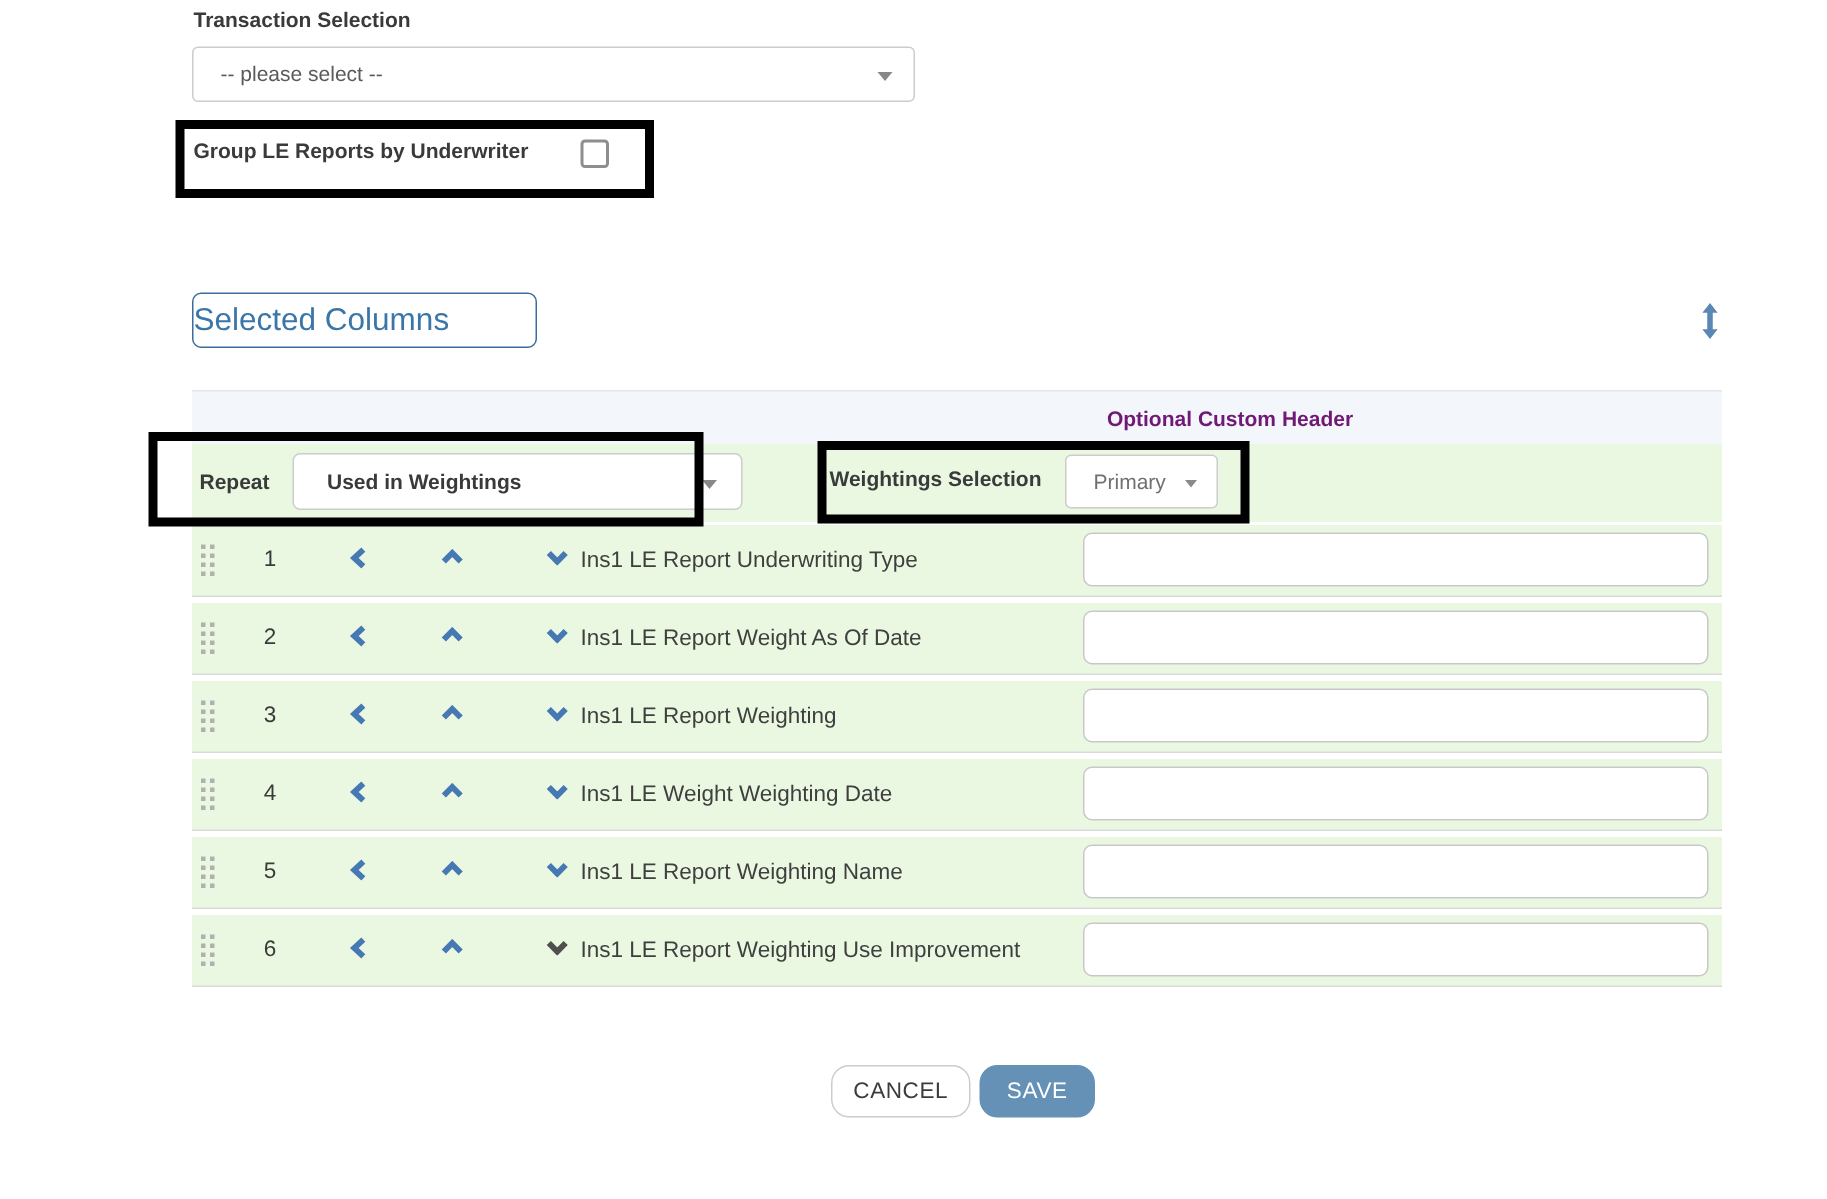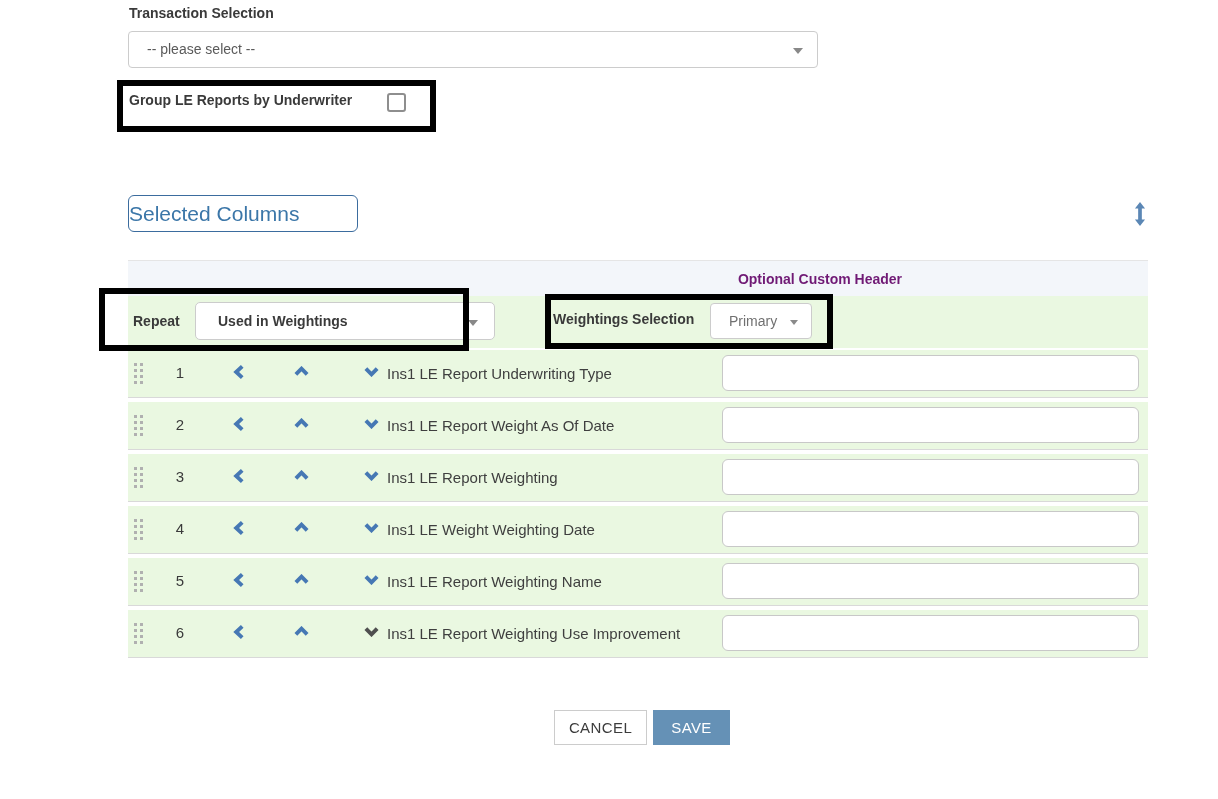--- a/index.html
+++ b/index.html
@@ -3,21 +3,21 @@
 <meta charset="utf-8">
 <style>
   html,body{margin:0;padding:0;background:#fff;}
   body{font-family:"Liberation Sans","DejaVu Sans",sans-serif;color:#3d3d3d;}
   .stage{position:relative;width:1218px;height:799px;background:#fff;overflow:hidden;}
 
   
   .lbl{font-size:14px;font-weight:700;color:#3a3a3a;}
   .tx-label{position:absolute;left:129px;top:5px;}
   .select-box{position:absolute;box-sizing:border-box;background:#fff;border:1px solid #ccc;border-radius:4px;cursor:pointer;}
-  .tx-select{left:128px;top:31px;width:690px;height:37px;text-decoration:underline;}
+  .tx-select{left:128px;top:31px;width:482px;height:37px;text-decoration:underline;}
   .tx-select .sel-text{position:absolute;left:18px;top:9px;font-size:14px;color:#5a5a5a;}
   .caret{position:absolute;width:0;height:0;border-left:5px solid transparent;border-right:5px solid transparent;border-top:6px solid #888;}
   .tx-select .caret{right:14px;top:16px;}
 
   
   .hl{position:absolute;border:6px solid #000;pointer-events:none;z-index:6;background:transparent;}
   .hl1{left:117px;top:80px;width:307px;height:40px;}
   .hl2{left:99px;top:288px;width:358px;height:51px;}
   .hl3{left:545px;top:294px;width:276px;height:43px;}
 
@@ -50,21 +50,21 @@
   .chv{position:absolute;top:16px;cursor:pointer;color:#4678b4;line-height:0;}
   .chv.left{left:104px;top:14px;}
   .chv.up{left:166px;}
   .chv.down{left:236px;}
   .chv.disabled{color:#4f4f4f;cursor:default;}
   .chv svg path{stroke:currentColor;fill:none;stroke-width:4.2;}
   .rlabel{position:absolute;left:259px;top:0;line-height:47px;font-size:15px;color:#3f3f3f;white-space:nowrap;}
   .hdr-input{position:absolute;left:594px;top:5px;width:417px;height:36px;box-sizing:border-box;border:1px solid #c8c8c8;border-radius:6px;background:#fff;font-size:14px;padding:0 10px;outline:none;font-family:inherit;}
 
   
-  .btn{position:absolute;box-sizing:border-box;height:35px;border-radius:0;font-size:15px;font-family:inherit;cursor:pointer;letter-spacing:0.4px;}
+  .btn{position:absolute;box-sizing:border-box;height:35px;border-radius:12px;font-size:15px;font-family:inherit;cursor:pointer;letter-spacing:0.4px;}
   .btn-cancel{left:554px;top:710px;width:93px;background:#fff;border:1px solid #ccc;color:#3c3c3c;}
   .btn-save{left:653px;top:710px;width:77px;background:#6591b6;border:1px solid #6591b6;color:#fff;}
 </style>
 </head>
 <body>
 
 <div class="stage">
 
   <div class="lbl tx-label">Transaction Selection</div>
   <div class="select-box tx-select">

